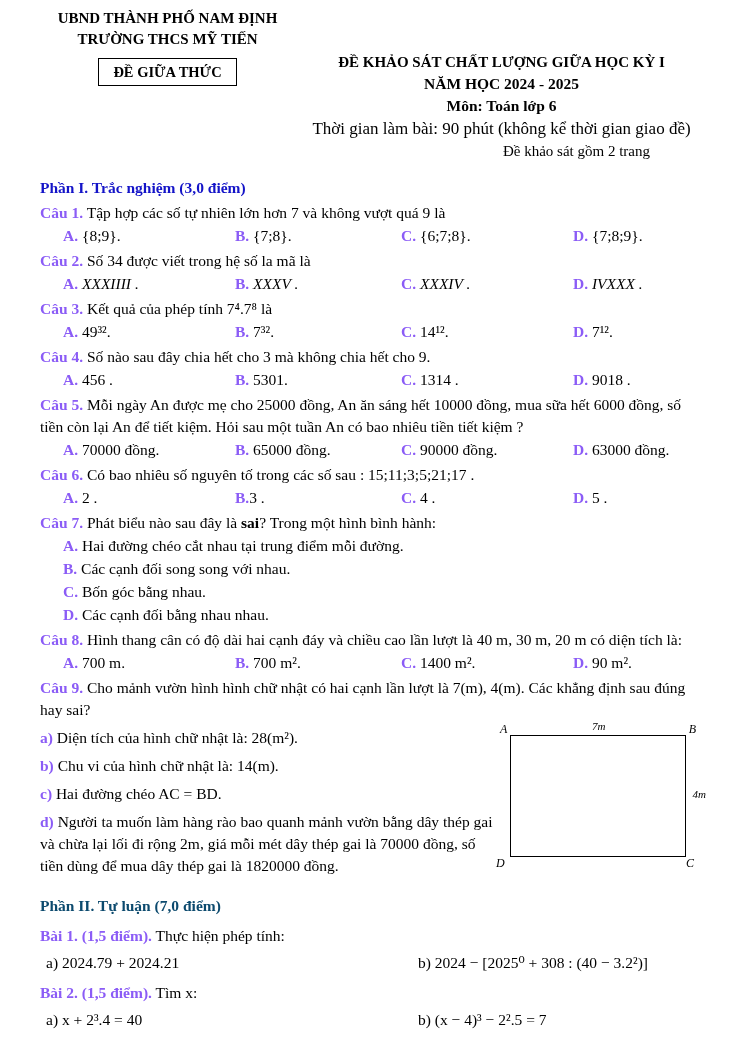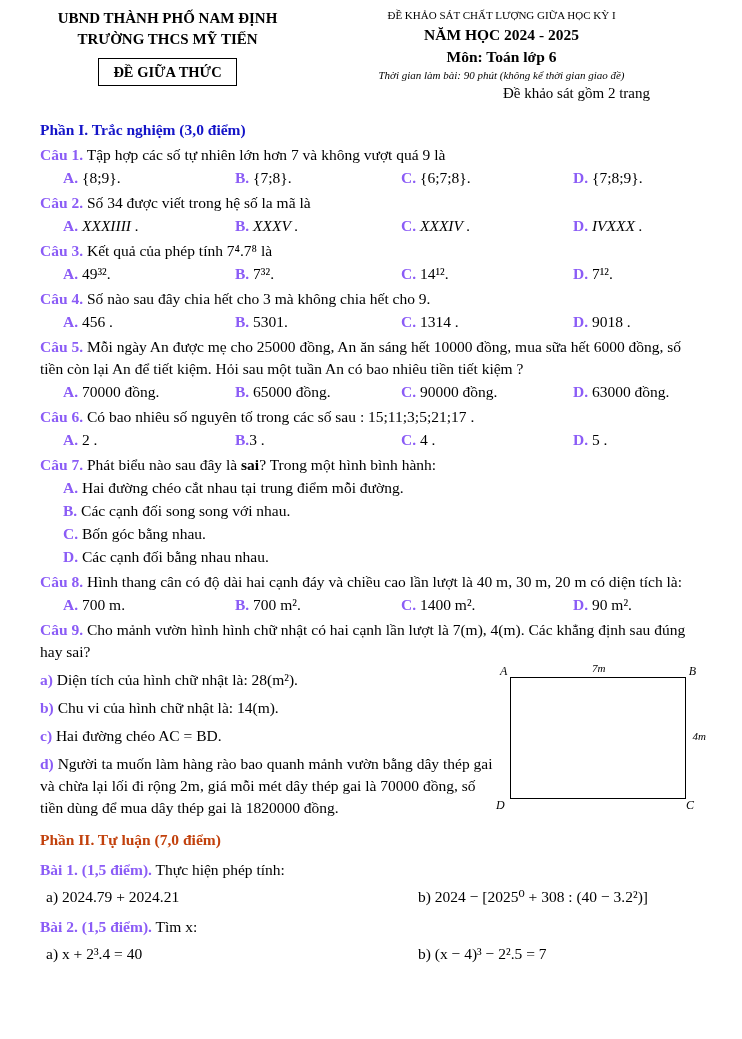--- a/index.html
+++ b/index.html
@@ -10,28 +10,28 @@
   .i { font-style:italic; }
   .blue { color:#8b5cf6; }
 
   
   .hdr { display:flex; }
   .hdr-left { width:255px; text-align:center; }
   .hdr-left p { font-weight:700; white-space:nowrap; font-size:15px; }
   .stamp-box { display:inline-block; border:1.5px solid #000; padding:3px 14px; font-weight:700; margin-top:7px; font-size:14.5px; }
   .hdr-right { flex:1; text-align:center; }
   .hdr-right p { white-space:nowrap; }
-  .ht1 { font-weight:400; font-size:11px; }
+  .ht1 { font-weight:700; font-size:15px;margin-top:44px; }
   .ht2, .ht3 { font-weight:700; font-size:15.5px; }
-  .ht4 { font-style:italic; font-size:11px; }
+  .ht4 { font-size:17px; }
   .pages-note { text-align:right; padding-right:58px; font-size:15px; }
 
   
   .sec-title { color:#1414c8; font-weight:700; margin-top:14px; }
-  .sec-title2 { color:#c2410c; font-weight:700; margin-top:4px; }
+  .sec-title2 { color:#0c4a6e; font-weight:700; margin-top:12px; }
   .q { margin-bottom:2px; }
   .qt { margin-top:3px; }
   .opts { display:grid; grid-template-columns:172px 166px 172px 1fr; padding-left:23px; margin:1px 0 2px; }
   .opts-v { padding-left:23px; }
   .opts-v p { margin:1px 0; }
 
   
   .q9-body { display:flex; }
   .q9-left { width:456px; }
   .stmt { margin:6px 0; }

